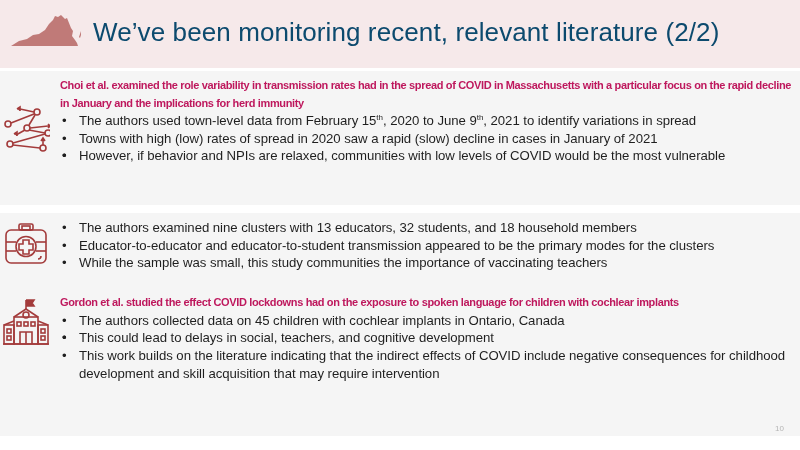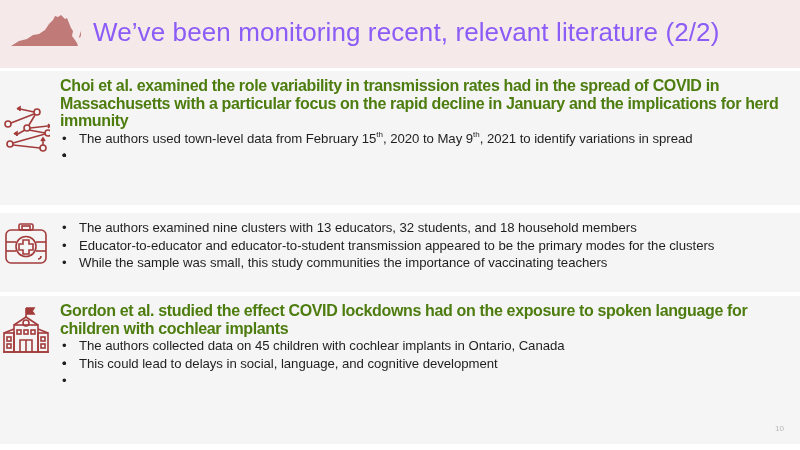--- a/index.html
+++ b/index.html
@@ -10,49 +10,49 @@
       color: #1a1a1a;
       position: relative;
     }
     .header {
       position: absolute; left: 0; top: 0; width: 800px; height: 68px;
       background: #f6e9ea;
     }
     .va-icon { position: absolute; left: 9px; top: 14px; width: 72px; height: 34px; }
     .title {
       position: absolute; left: 93px; top: 15px;
-      font-size: 26px; line-height: 34px; color: #8b5cf6;
+      font-size: 26px; line-height: 34px; color: #0c4a6e;
       letter-spacing: 0.1px;
       white-space: nowrap;
     }
     .card {
       position: absolute; left: 0; width: 800px;
       background: #f5f5f5;
     }
     .card .icon { position: absolute; left: 2px; width: 48px; height: 48px; }
     .card .content { position: absolute; left: 60px; right: 8px; top: 6px; }
     .card .heading {
-      font-weight: bold; font-size: 16px; line-height: 17.5px; color: #4d7c0f;
+      font-weight: bold; font-size: 11px; line-height: 17.5px; color: #be185d;
       letter-spacing: -0.35px;
     }
     .card ul { list-style: none; margin: 0; padding: 0; }
     .card li {
       position: relative; padding-left: 19px;
       font-size: 13.2px; line-height: 17.7px; color: #1f1f1f;
       letter-spacing: -0.05px;
     }
     .card li .bullet {
       position: absolute; left: 2px; top: 0;
     }
     .card li sup { font-size: 8px; line-height: 0; margin-top: 36px; }
     #card1 { top: 71px; height: 134px; }
     #card1 .icon { top: 33px; }
     #card2 { top: 213px; height: 79px; }
     #card2 .icon { top: 8px; }
-    #card3 { top: 296px; height: 148px; }
+    #card3 { top: 288px; height: 148px; }
     #card3 .icon { top: 10px; }
     .page-number {
       position: absolute; right: 16px; top: 424px;
       font-size: 8px; color: #b5b5b5;
     }
   </style>
 </head>
 <body>
 
 <div class="header">
@@ -81,24 +81,24 @@
     <line x1="23" y1="26" x2="14" y2="31"></line>
     <polyline points="12,30 15,28 15,32" fill="#a33b3b"></polyline>
     <line x1="11" y1="39" x2="43" y2="30"></line>
     <line x1="11" y1="41" x2="38" y2="44"></line>
     <line x1="41" y1="41" x2="41" y2="36"></line>
     <polyline points="39,37 41,34 43,37" fill="#a33b3b"></polyline>
   </svg>
   <div class="content">
     <div class="heading">Choi et al. examined the role variability in transmission rates had in the spread of COVID in Massachusetts with a particular focus on the rapid decline in January and the implications for herd immunity</div>
     <ul>
-      <li><span class="bullet">•</span><span>The authors used town-level data from February 15</span><sup>th</sup><span>, 2020 to May 9</span><sup>th</sup><span>, 2021 to identify variations in spread</span></li>
+      <li><span class="bullet">•</span><span>The authors used town-level data from February 15</span><sup>th</sup><span>, 2020 to June 9</span><sup>th</sup><span>, 2021 to identify variations in spread</span></li>
+      <li><span class="bullet">•</span><span>Towns with high (low) rates of spread in 2020 saw a rapid (slow) decline in cases in January of 2021</span></li>
       <li><span class="bullet">•</span></li>
-      <li><span class="bullet">•</span></li>
-      <li><span class="bullet">•</span></li>
+      <li><span class="bullet">•</span><span>However, if behavior and NPIs are relaxed, communities with low levels of COVID would be the most vulnerable</span></li>
     </ul>
   </div>
 </div>
 
 <div class="card" id="card2">
   <svg class="icon" viewBox="0 0 48 48" fill="none" stroke="#a33b3b" stroke-width="1.6">
     <rect x="17" y="3" width="14" height="6" rx="1.5"></rect>
     <rect x="20" y="5" width="8" height="4"></rect>
     <rect x="4" y="9" width="40" height="33" rx="5"></rect>
     <line x1="4" y1="21" x2="14" y2="21"></line>
@@ -138,19 +138,19 @@
     <rect x="39" y="38" width="4" height="4"></rect>
     <path d="M18 46 V34 h12 V46"></path>
     <line x1="24" y1="34" x2="24" y2="46"></line>
     <line x1="1" y1="46" x2="47" y2="46"></line>
   </svg>
   <div class="content">
     <div class="heading">Gordon et al. studied the effect COVID lockdowns had on the exposure to spoken language for children with cochlear implants</div>
     <ul>
       <li><span class="bullet">•</span><span>The authors collected data on 45 children with cochlear implants in Ontario, Canada</span></li>
       <li><span class="bullet">•</span></li>
-      <li><span class="bullet">•</span><span>This could lead to delays in social, language, and cognitive development</span></li>
-      <li><span class="bullet">•</span></li>
+      <li><span class="bullet">•</span><span>This could lead to delays in social, teachers, and cognitive development</span></li>
+      <li><span class="bullet">•</span><span>This work builds on the literature indicating that the indirect effects of COVID include negative consequences for childhood development and skill acquisition that may require intervention</span></li>
     </ul>
   </div>
 </div>
 
 <div class="page-number">10</div>
 
 </body></html>

